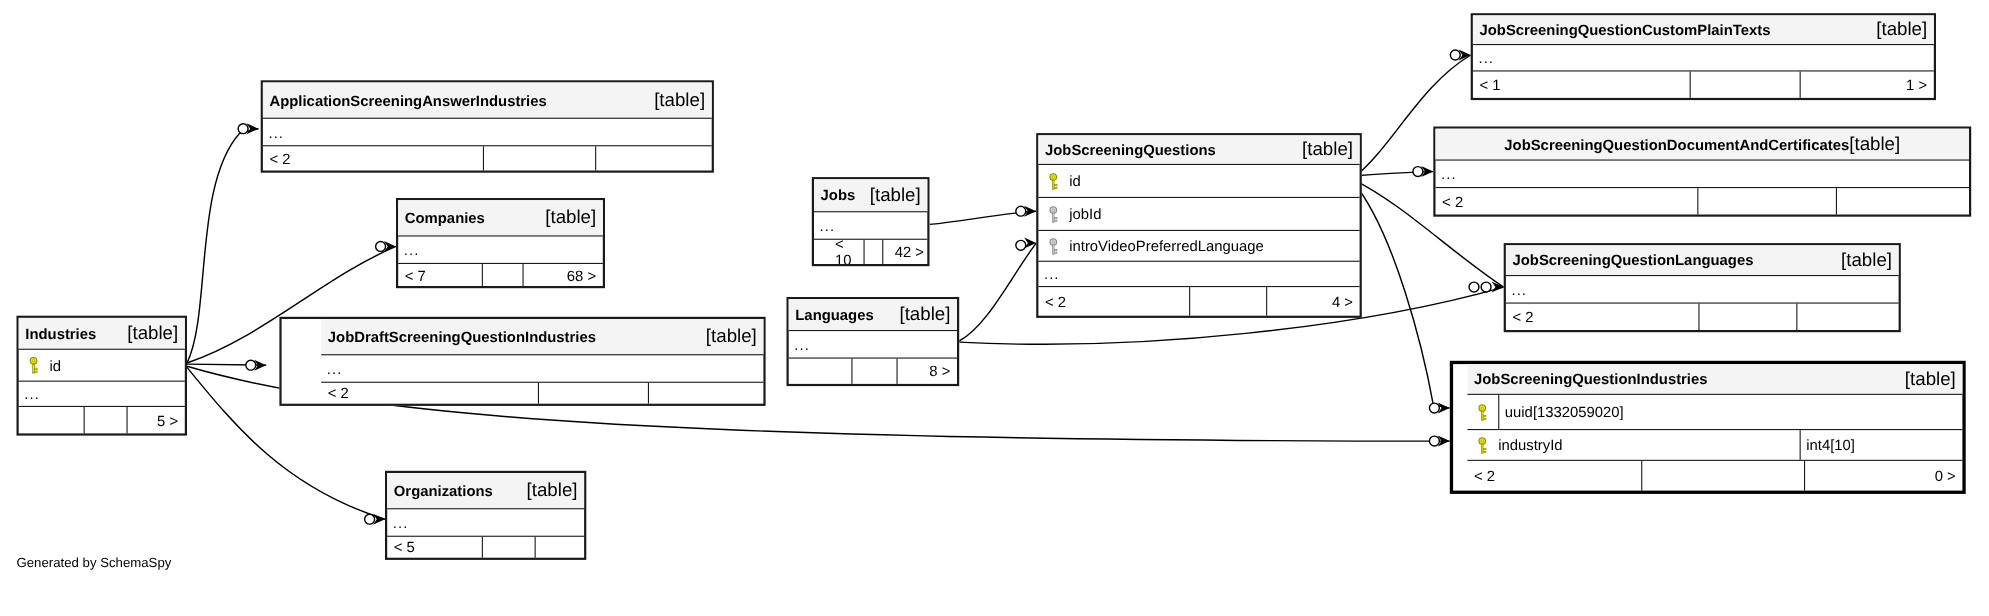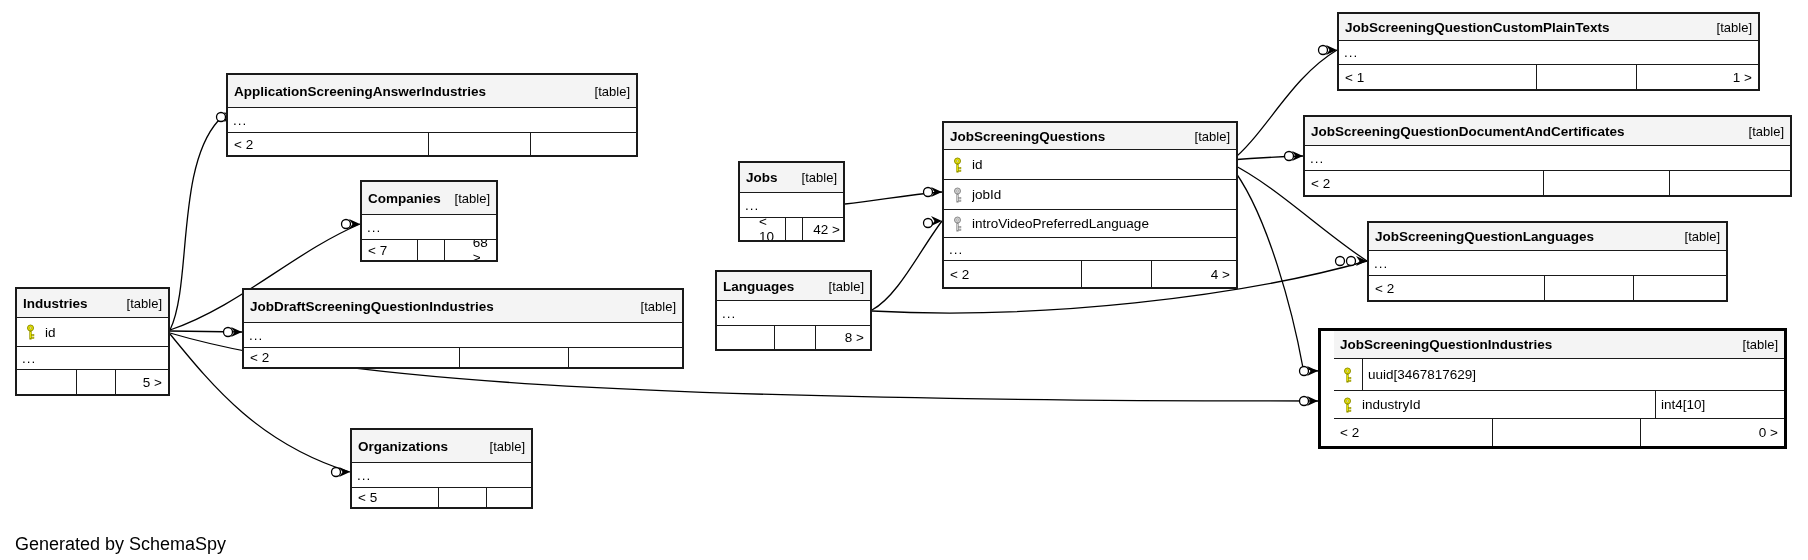--- a/index.html
+++ b/index.html
@@ -4,33 +4,33 @@
 <style>
   html,body{margin:0;padding:0;background:#fff;}
   #canvas{position:relative;width:1808px;height:560px;background:#ffffff;overflow:hidden;
           font-family:"Liberation Sans","DejaVu Sans",sans-serif;color:#000;}
   svg.edges{position:absolute;left:0;top:0;z-index:1;}
   .tbl{position:absolute;z-index:2;background:#fff;border:2px solid #1a1a1a;box-sizing:border-box;}
   .tbl.bold{border:3px solid #000;}
   .hd{display:flex;justify-content:space-between;align-items:center;background:#f4f4f4;
       padding:0 6px;box-sizing:border-box;}
   .hd .nm{font-weight:bold;font-size:13.5px;white-space:nowrap;}
-  .hd .tag{font-size:13px;white-space:nowrap;}
+  .hd .tag{font-size:17px;white-space:nowrap;}
   .row{display:flex;align-items:center;border-top:1px solid #1a1a1a;box-sizing:border-box;
        font-size:13.5px;padding:0 5px;white-space:nowrap;}
   .row .keyicon{display:inline-flex;width:11px;margin:0 9px 0 3px;flex:none;}
   .row.ell{letter-spacing:1px;}
   .row .cname{overflow:hidden;}
   .row .typ{border-left:1px solid #1a1a1a;align-self:stretch;display:flex;align-items:center;
             padding:0 5px;box-sizing:border-box;flex:none;margin-right:-5px;}
   .ft{display:flex;border-top:1px solid #1a1a1a;box-sizing:border-box;font-size:13.5px;}
   .ft .c{display:flex;align-items:center;padding:0 6px;box-sizing:border-box;overflow:hidden;}
   .ft .c + .c{border-left:1px solid #1a1a1a;}
   .ft .c.r{justify-content:flex-end;}
-  #credit{position:absolute;left:15px;top:534px;font-size:18px;z-index:2;}
+  #credit{position:absolute;left:15px;top:504px;font-size:12px;z-index:2;}
 </style>
 </head>
 <body>
 
 <div id="canvas">
 
   <svg class="edges" width="1808" height="560">
     <g stroke="#000" stroke-width="1.3" fill="none">
       <g>
         <path d="M170,330 C192,285 176,168 218,121 L235,117"></path>
@@ -117,47 +117,47 @@
       <span class="cname">id</span>
     </div>
     <div class="row ell" style="height:23px;">...</div>
     <div class="ft" style="height:25px;">
       <span class="c" style="width:39%;"></span>
       <span class="c" style="width:26%;"></span>
       <span class="c r" style="width:35%;">5 &gt;</span>
     </div>
   </div>
 
-  <div class="tbl" style="left:226px;top:73px;width:412px;">
+  <div class="tbl" style="left:237px;top:73px;width:412px;">
     <div class="hd" style="height:32px;">
       <span class="nm">ApplicationScreeningAnswerIndustries</span>
       <span class="tag">[table]</span>
     </div>
     <div class="row ell" style="height:25px;">...</div>
     <div class="ft" style="height:23px;">
       <span class="c" style="width:49%;">&lt; 2</span>
       <span class="c" style="width:25%;"></span>
       <span class="c r" style="width:26%;"></span>
     </div>
   </div>
 
-  <div class="tbl" style="left:360px;top:180px;width:138px;">
+  <div class="tbl" style="left:360px;top:180px;width:190px;">
     <div class="hd" style="height:32px;">
       <span class="nm">Companies</span>
       <span class="tag">[table]</span>
     </div>
     <div class="row ell" style="height:25px;">...</div>
     <div class="ft" style="height:21px;">
       <span class="c" style="width:41%;">&lt; 7</span>
       <span class="c" style="width:20%;"></span>
       <span class="c r" style="width:39%;padding-left:28px;">68 &gt;</span>
     </div>
   </div>
 
-  <div class="tbl" style="left:242px;top:288px;width:442px;">
+  <div class="tbl" style="left:254px;top:288px;width:442px;padding-left:36px;">
     <div class="hd" style="height:32px;">
       <span class="nm">JobDraftScreeningQuestionIndustries</span>
       <span class="tag">[table]</span>
     </div>
     <div class="row ell" style="height:25px;">...</div>
     <div class="ft" style="height:20px;">
       <span class="c" style="width:49%;">&lt; 2</span>
       <span class="c" style="width:25%;"></span>
       <span class="c r" style="width:26%;"></span>
     </div>
@@ -258,21 +258,21 @@
     </div>
     <div class="row ell" style="height:24px;">...</div>
     <div class="ft" style="height:25px;">
       <span class="c" style="width:47%;">&lt; 1</span>
       <span class="c" style="width:24%;"></span>
       <span class="c r" style="width:29%;">1 &gt;</span>
     </div>
   </div>
 
   <div class="tbl" style="left:1303px;top:115px;width:489px;">
-    <div class="hd" style="height:28px;">
+    <div class="hd" style="height:28px;justify-content:center;">
       <span class="nm">JobScreeningQuestionDocumentAndCertificates</span>
       <span class="tag">[table]</span>
     </div>
     <div class="row ell" style="height:25px;">...</div>
     <div class="ft" style="height:25px;">
       <span class="c" style="width:49%;">&lt; 2</span>
       <span class="c" style="width:26%;"></span>
       <span class="c r" style="width:25%;"></span>
     </div>
   </div>
@@ -298,34 +298,34 @@
     <div class="row" style="height:32px;">
       <span class="keyicon">
         <svg width="11" height="16" viewBox="0 0 11 16">
             <circle cx="5.5" cy="4" r="3" fill="#e8e400" stroke="#8f8f00"></circle>
             <circle cx="5.5" cy="4" r="1" fill="#fff" stroke="#8f8f00" stroke-width="0.6"></circle>
             <rect x="4.7" y="6.8" width="1.6" height="8.4" fill="#e8e400" stroke="#8f8f00" stroke-width="0.6"></rect>
             <rect x="6.3" y="10.6" width="2.6" height="1.3" fill="#e8e400" stroke="#8f8f00" stroke-width="0.6"></rect>
             <rect x="6.3" y="13.2" width="2.6" height="1.3" fill="#e8e400" stroke="#8f8f00" stroke-width="0.6"></rect>
           </svg>
       </span>
-      <span class="typ" style="width:152px;">uuid[3467817629]</span>
+      <span class="typ" style="width:152px;">uuid[1332059020]</span>
     </div>
     <div class="row" style="height:28px;">
       <span class="keyicon">
         <svg width="11" height="16" viewBox="0 0 11 16">
             <circle cx="5.5" cy="4" r="3" fill="#e8e400" stroke="#8f8f00"></circle>
             <circle cx="5.5" cy="4" r="1" fill="#fff" stroke="#8f8f00" stroke-width="0.6"></circle>
             <rect x="4.7" y="6.8" width="1.6" height="8.4" fill="#e8e400" stroke="#8f8f00" stroke-width="0.6"></rect>
             <rect x="6.3" y="10.6" width="2.6" height="1.3" fill="#e8e400" stroke="#8f8f00" stroke-width="0.6"></rect>
             <rect x="6.3" y="13.2" width="2.6" height="1.3" fill="#e8e400" stroke="#8f8f00" stroke-width="0.6"></rect>
           </svg>
       </span>
       <span class="cname" style="flex:1;">industryId</span>
-      <span class="typ" style="width:129px;">int4[10]</span>
+      <span class="typ" style="width:148px;">int4[10]</span>
     </div>
     <div class="ft" style="height:28px;">
       <span class="c" style="width:35%;">&lt; 2</span>
       <span class="c" style="width:33%;"></span>
       <span class="c r" style="width:32%;">0 &gt;</span>
     </div>
   </div>
 
   <div id="credit">Generated by SchemaSpy</div>
 

